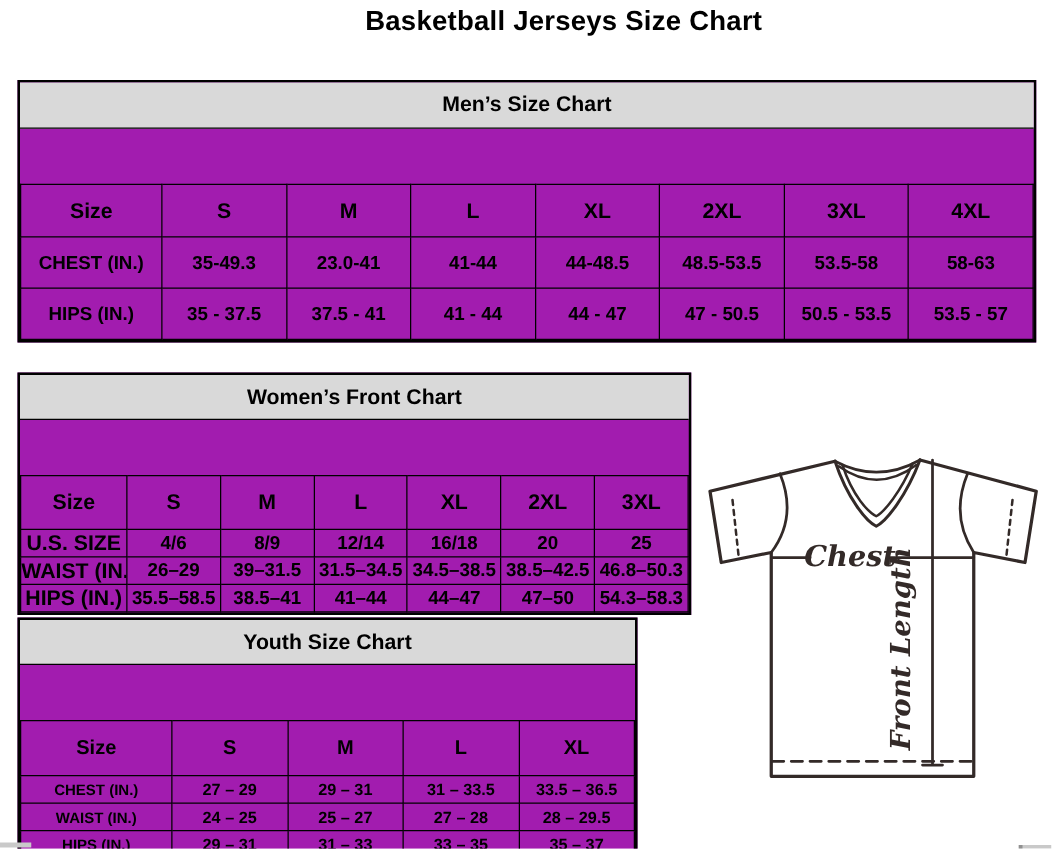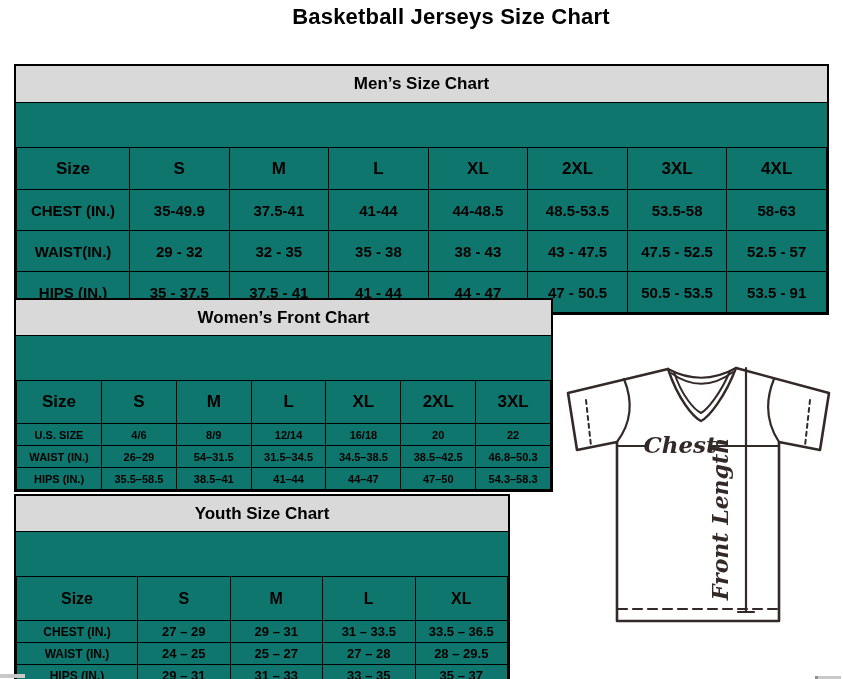--- a/index.html
+++ b/index.html
@@ -4,43 +4,43 @@
 <style>
   html,body { margin:0; padding:0; background:#ffffff; }
   .page {
     position:relative; width:843px; height:679px; background:#ffffff;
     font-family:"Liberation Sans", sans-serif; color:#000; overflow:hidden;
   }
   .page-title {
     position:absolute; top:4px; left:0; width:810px; margin:0;
     text-align:center; font-size:22px; font-weight:bold; letter-spacing:0.2px;padding-left:46px;
   }
-  .chart { position:absolute; border:2px solid #000; box-sizing:border-box; background:#0f766e; }
+  .chart { position:absolute; border:2px solid #000; box-sizing:border-box; background:#a21caf; }
   .chart-title {
     background:#d9d9d9; border-bottom:1px solid #000;
     text-align:center; font-weight:bold; font-size:17px;
   }
   table { border-collapse:collapse; table-layout:fixed; width:100%;margin-top:44px; }
   th, td {
     border:1px solid #000; text-align:center; vertical-align:middle;
     font-weight:bold; padding:0; overflow:hidden; white-space:nowrap;
   }
   
   .men   { left:14px;  top:64px;  width:815px; }
   .men .chart-title { height:36px; line-height:36px; }
   .men th { height:41px; font-size:17px; }
   .men td { height:40px; font-size:15px; }
   .men th:first-child { width:112px; }
   
   .women { left:14px;  top:298px; width:539px; }
   .women .chart-title { height:35px; line-height:35px; }
   .women th { height:42px; font-size:17px; }
   .women th:first-child { width:84px; }
-  .women td { height:21px; font-size:11px; }
-  .women td:first-child { font-size:11px; }
+  .women td { height:21px; font-size:15px; }
+  .women td:first-child { font-size:17px; }
   
   .youth { left:14px;  top:494px; width:496px; }
   .youth .chart-title { height:35px; line-height:35px; }
   .youth th { height:43px; font-size:16px; }
   .youth th:first-child { width:120px; }
   .youth td { height:21px; font-size:13px; }
   .youth td:first-child { font-size:12px; }
   
   .jersey-diagram { position:absolute; left:554px; top:356px; width:290px; height:272px; }
   .jersey-diagram text {
@@ -69,47 +69,37 @@
             <th>L</th>
             <th>XL</th>
             <th>2XL</th>
             <th>3XL</th>
             <th>4XL</th>
           </tr>
         </thead>
         <tbody>
           <tr>
             <td>CHEST (IN.)</td>
-            <td>35-49.9</td>
-            <td>37.5-41</td>
+            <td>35-49.3</td>
+            <td>23.0-41</td>
             <td>41-44</td>
             <td>44-48.5</td>
             <td>48.5-53.5</td>
             <td>53.5-58</td>
             <td>58-63</td>
-          </tr>
-          <tr>
-            <td>WAIST(IN.)</td>
-            <td>29 - 32</td>
-            <td>32 - 35</td>
-            <td>35 - 38</td>
-            <td>38 - 43</td>
-            <td>43 - 47.5</td>
-            <td>47.5 - 52.5</td>
-            <td>52.5 - 57</td>
           </tr>
           <tr>
             <td>HIPS (IN.)</td>
             <td>35 - 37.5</td>
             <td>37.5 - 41</td>
             <td>41 - 44</td>
             <td>44 - 47</td>
             <td>47 - 50.5</td>
             <td>50.5 - 53.5</td>
-            <td>53.5 - 91</td>
+            <td>53.5 - 57</td>
           </tr>
         </tbody>
       </table>
   </section>
 
   <section class="chart women">
     <div class="chart-title">Women’s Front Chart</div>
     <table>
         <thead>
           <tr>
@@ -123,26 +113,26 @@
           </tr>
         </thead>
         <tbody>
           <tr>
             <td>U.S. SIZE</td>
             <td>4/6</td>
             <td>8/9</td>
             <td>12/14</td>
             <td>16/18</td>
             <td>20</td>
-            <td>22</td>
+            <td>25</td>
           </tr>
           <tr>
             <td>WAIST (IN.)</td>
             <td>26–29</td>
-            <td>54–31.5</td>
+            <td>39–31.5</td>
             <td>31.5–34.5</td>
             <td>34.5–38.5</td>
             <td>38.5–42.5</td>
             <td>46.8–50.3</td>
           </tr>
           <tr>
             <td>HIPS (IN.)</td>
             <td>35.5–58.5</td>
             <td>38.5–41</td>
             <td>41–44</td>

